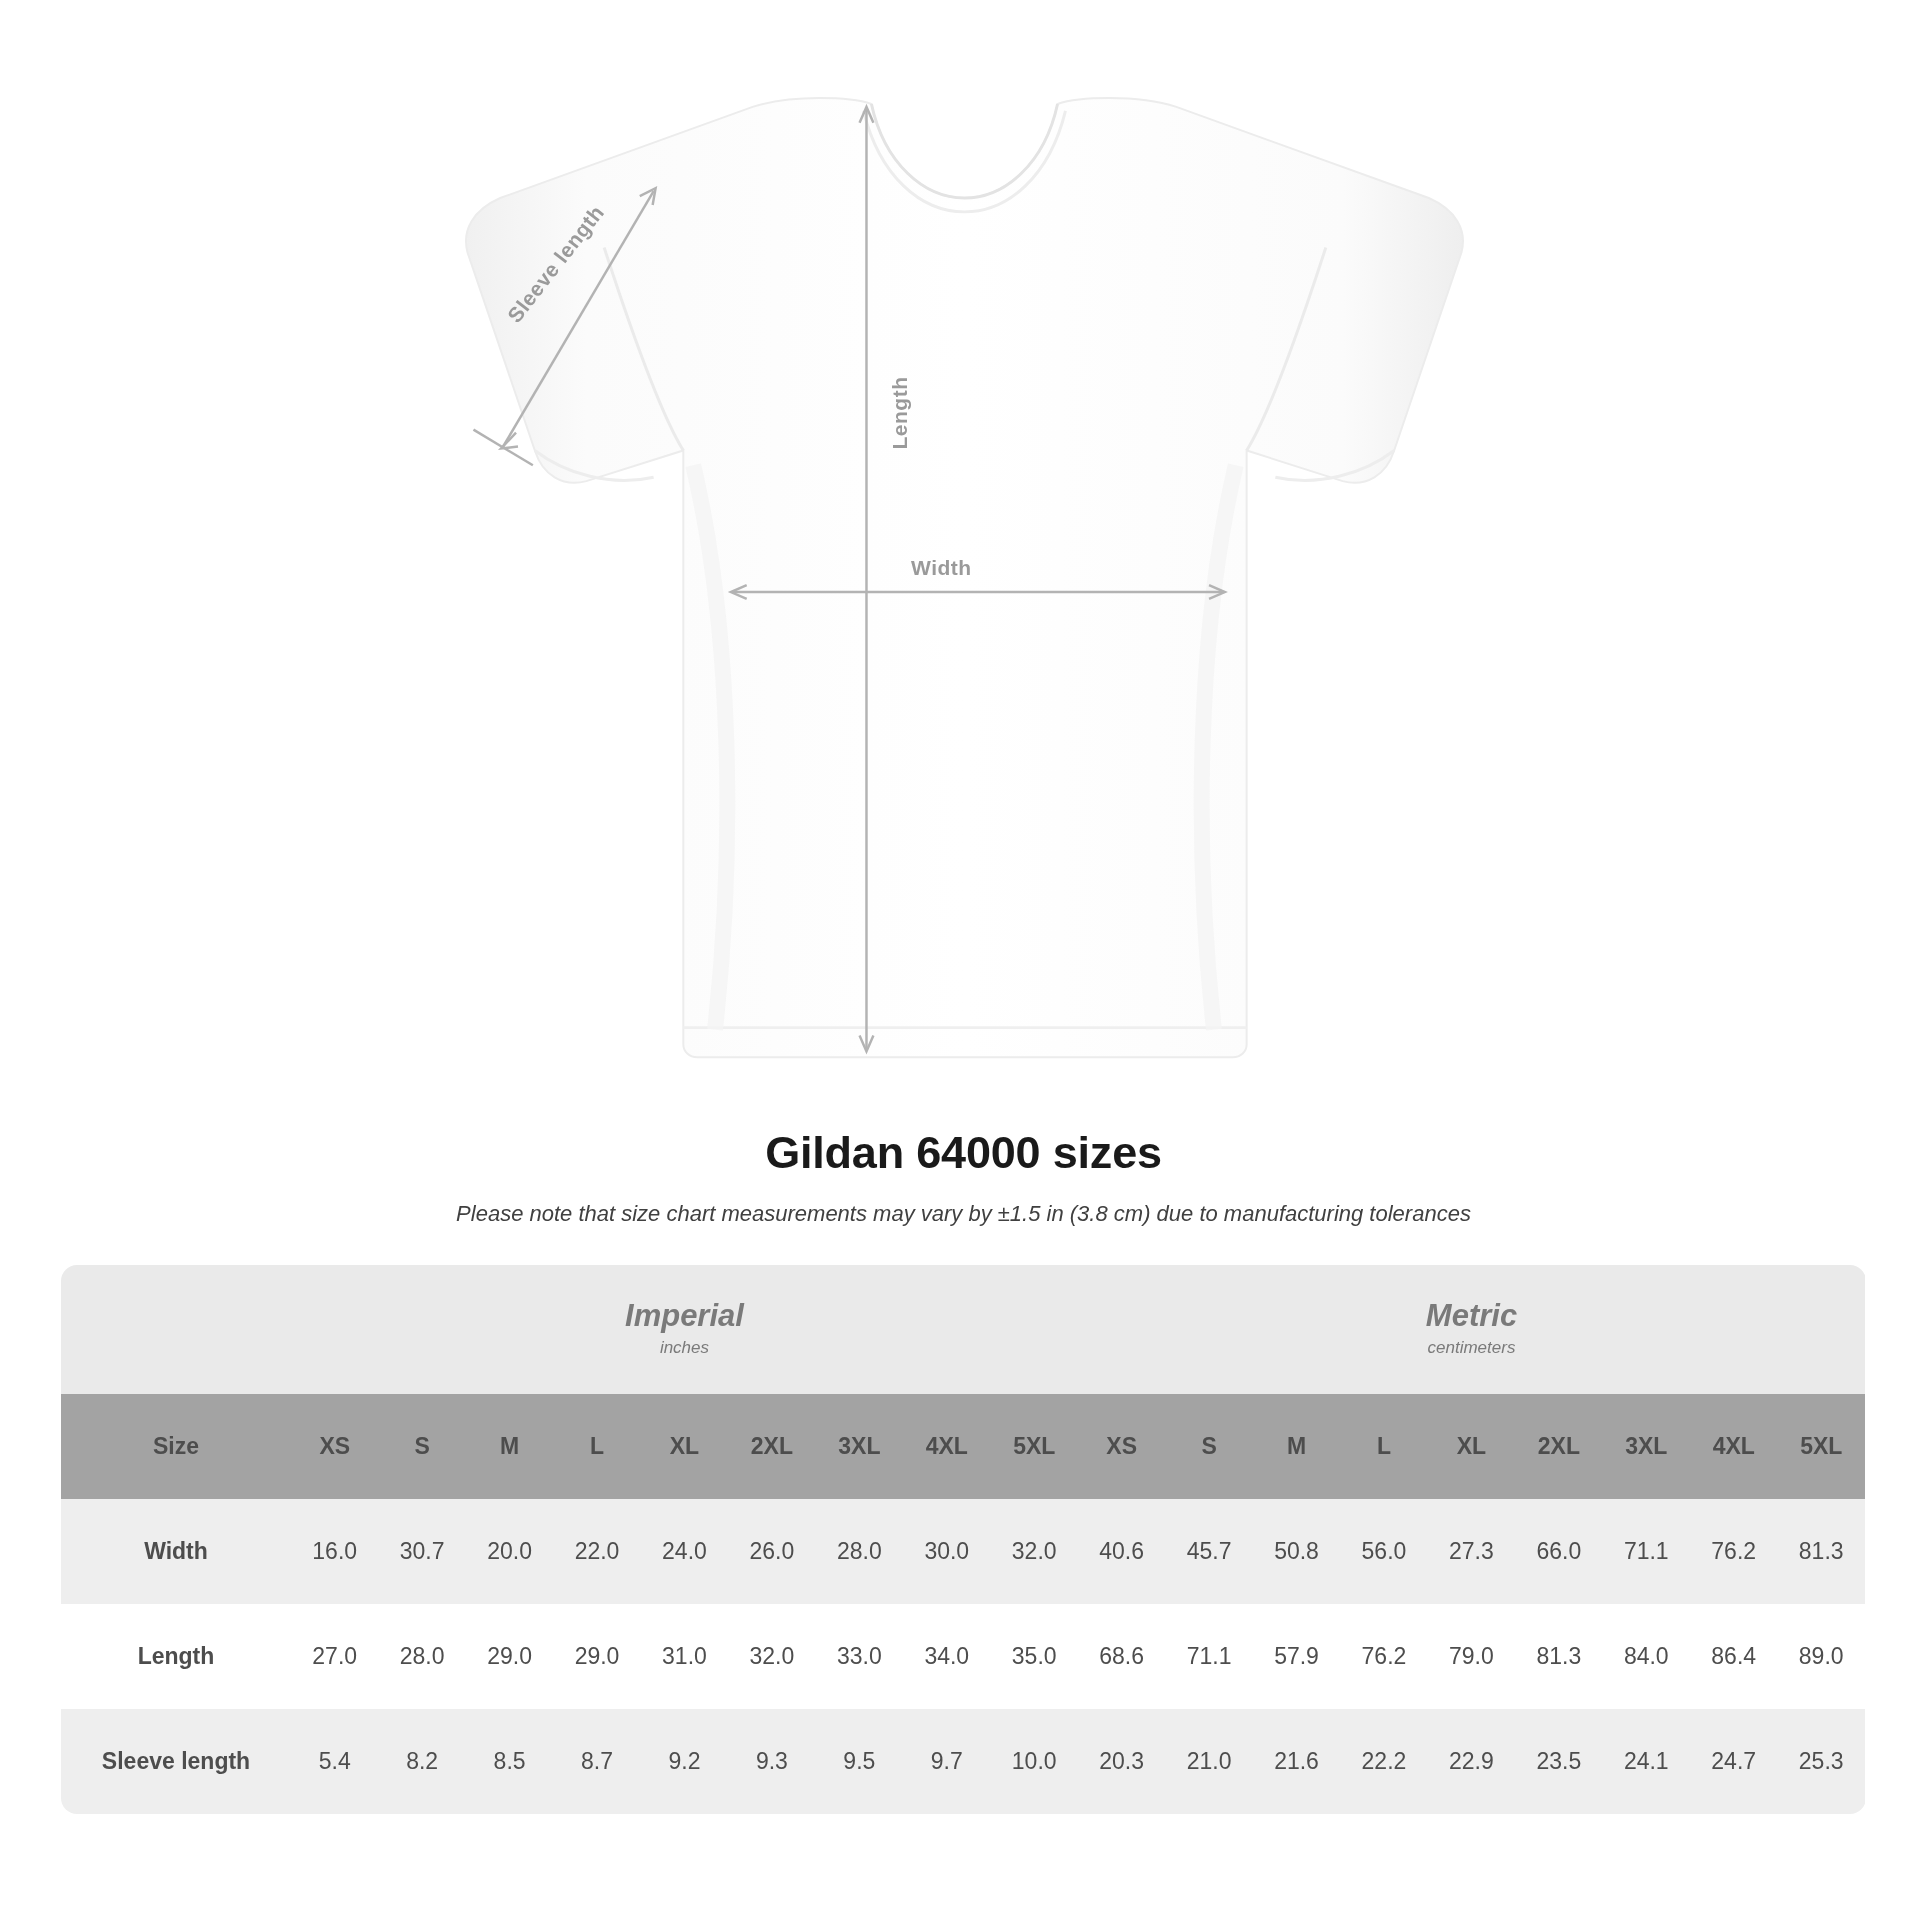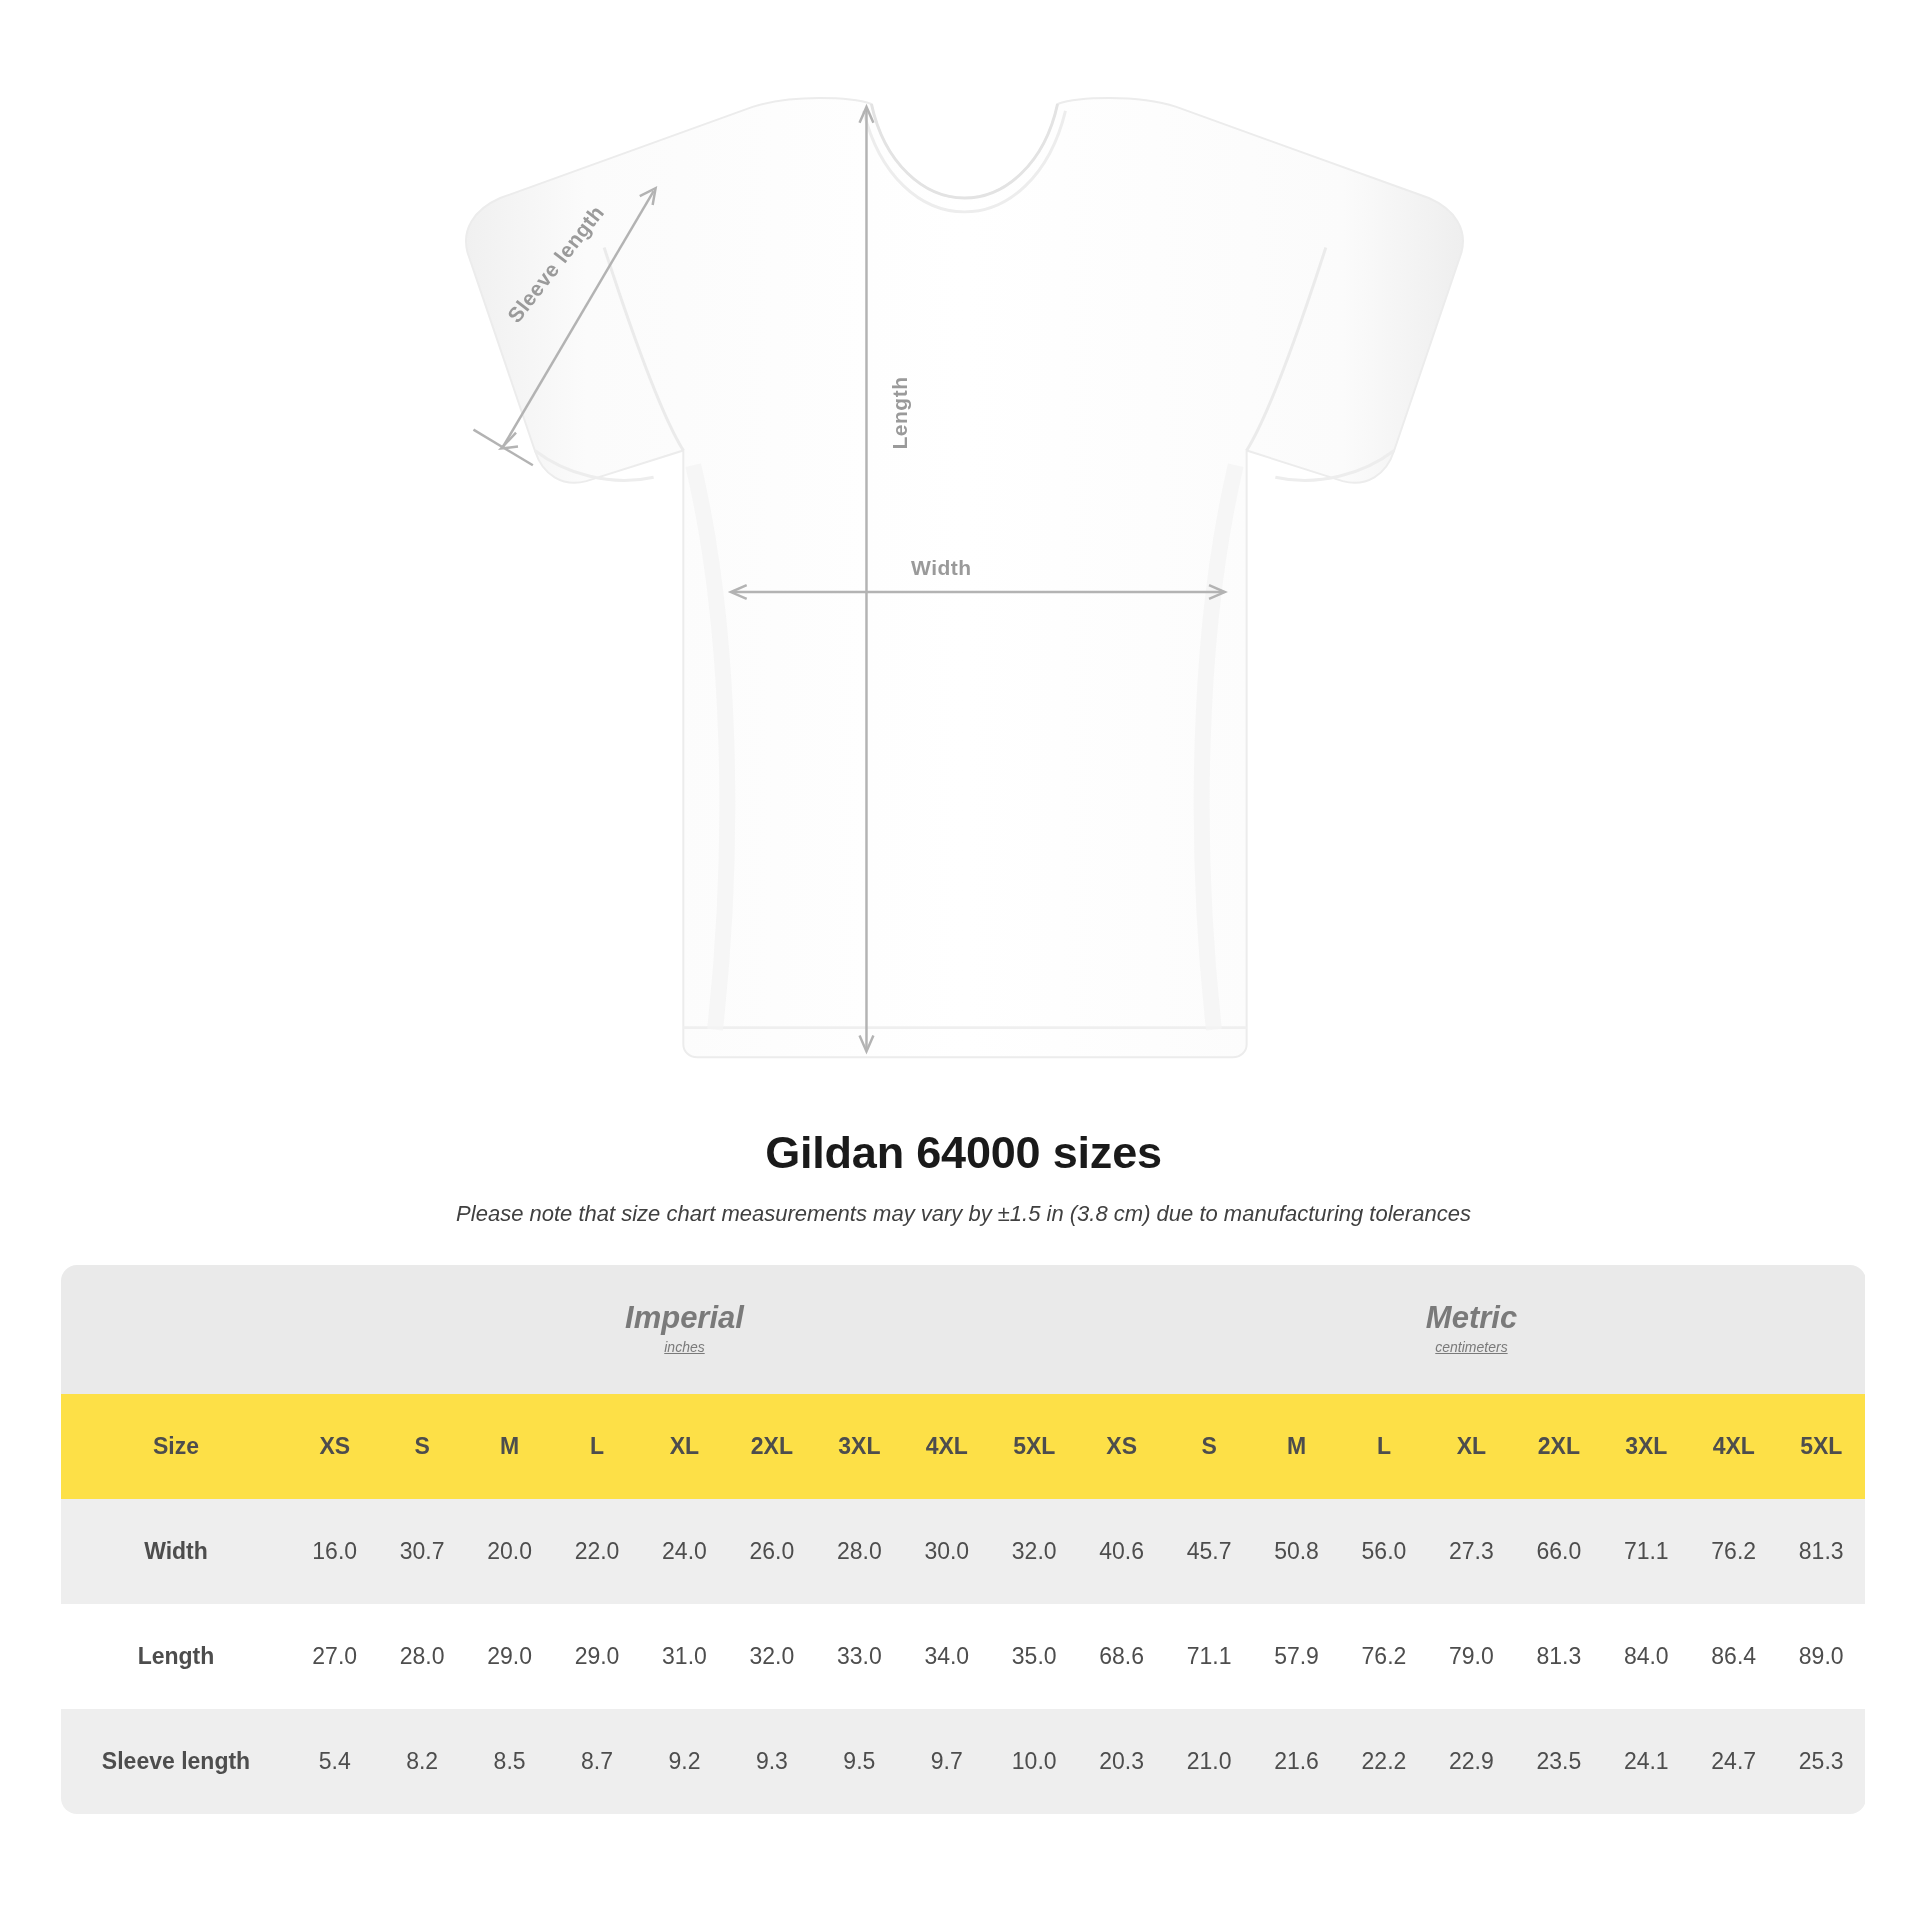--- a/index.html
+++ b/index.html
@@ -104,28 +104,27 @@
     background: #eaeaea !important;
   }
   .unit-title {
     font-size: 31px;
     font-weight: bold;
     font-style: italic;
     color: #7a7a7a;
     line-height: 1.15;
   }
   .unit-sub {
-    font-size: 14px;
+    font-size: 17px;
     font-style: italic;
     color: #7a7a7a;
     line-height: 1.6;
-    text-decoration: underline;
   }
   .head-row td {
-    background: #fde047;
+    background: #a3a3a3;
     height: 103px;
     font-weight: bold;
     color: #5b5b5b;
     font-size: 24px;
   }
   .row-shade td {
     background: #eeeeee;
     height: 103px;
   }
   .row-plain td {

